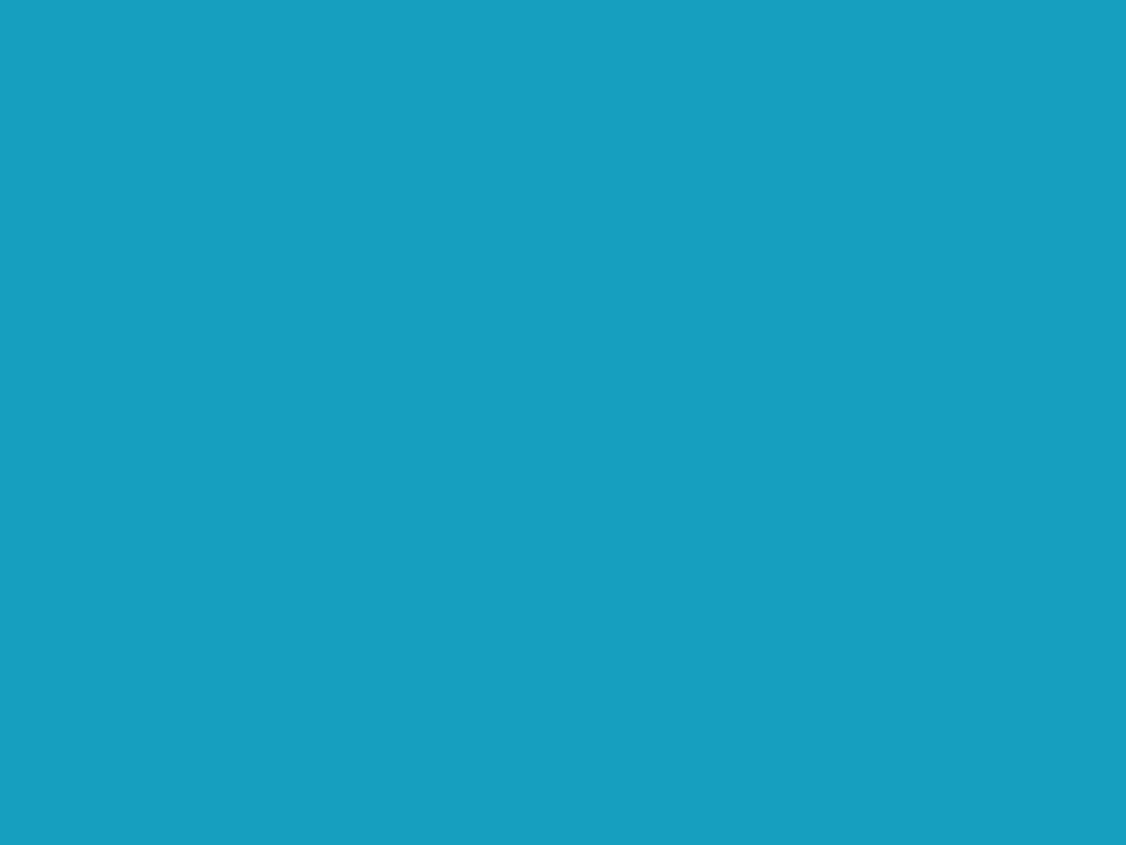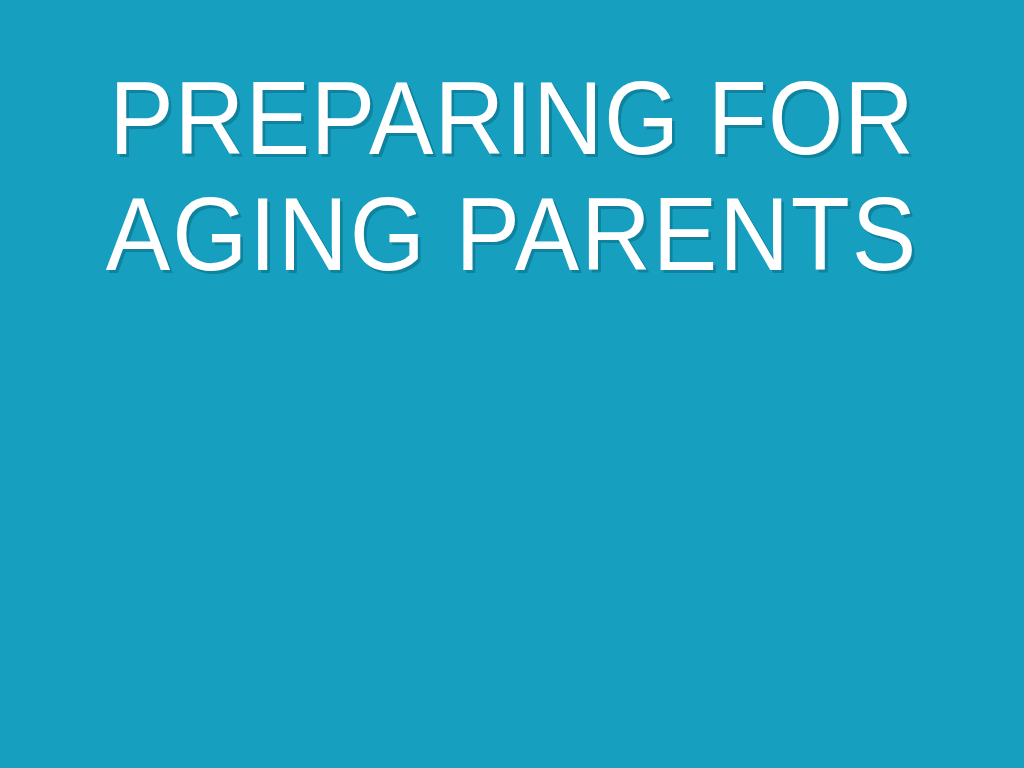--- a/index.html
+++ b/index.html
@@ -59,20 +59,16 @@
     top: 310px;
     width: 1024px;
     height: 458px;
   }
 </style>
 </head>
 <body>
 
 <div class="slide">
 
-  <div class="title-block">
-    <span class="title-line line-1">PREPARING FOR</span>
-    <span class="title-line line-2">AGING PARENTS</span>
-  </div>
 
   <div class="body-area"></div>
 
 </div>
 
 </body></html>

